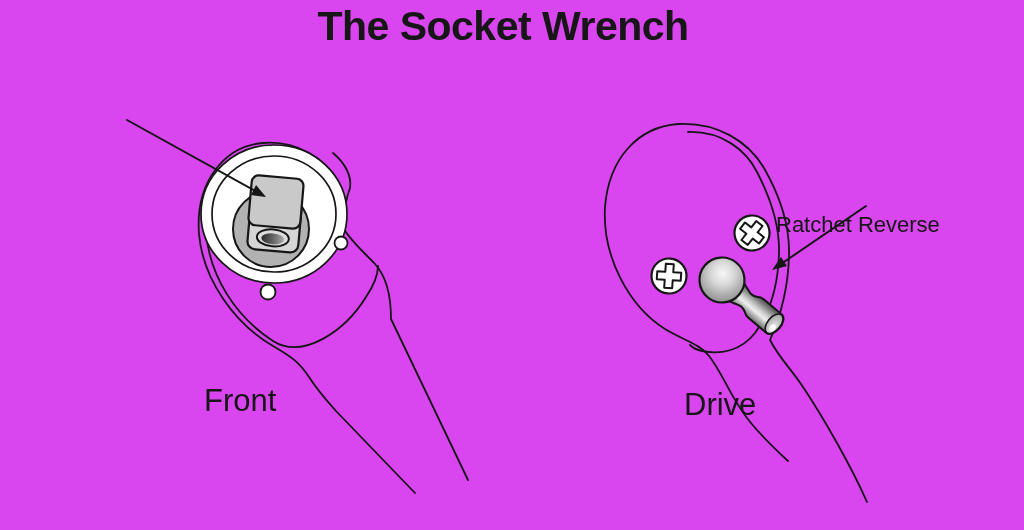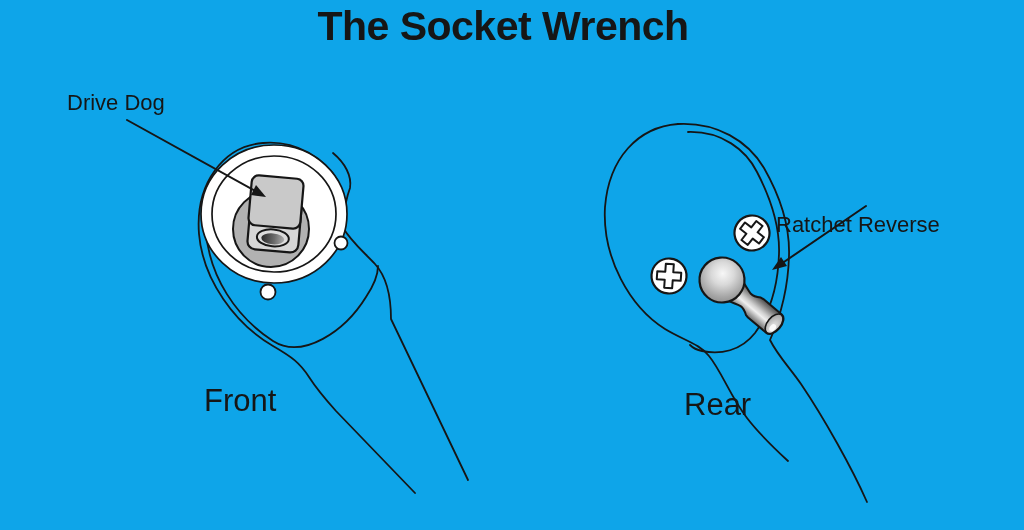--- a/index.html
+++ b/index.html
@@ -1,19 +1,19 @@
 <!DOCTYPE html>
 <html><head>
 <meta charset="utf-8">
 <style>
   html,body{margin:0;padding:0;background:#fff;}
   .canvas{
     position:relative;
     width:1024px;height:530px;
-    background:#0ea5e9;
+    background:#d946ef;
     overflow:hidden;
     font-family:"Liberation Sans", sans-serif;
     color:#161616;
   }
   .drawing{position:absolute;left:0;top:0;}
   .label{position:absolute;white-space:nowrap;color:#161616;}
   .title{
     left:0;top:3px;width:1006px;
     text-align:center;
     font-size:41px;font-weight:600;letter-spacing:-0.5px;
@@ -158,20 +158,19 @@
 
       <g>
         <line x1="866" y1="206" x2="781" y2="264" stroke-width="2"></line>
         <polygon points="772,270 787,266 781,257" fill="#161616" stroke="none"></polygon>
       </g>
     </g>
   </svg>
 
   <div class="label title">The Socket Wrench</div>
 
-  <div class="label callout pos-drive-dog">Drive Dog</div>
 
   <div class="label callout pos-ratchet">Ratchet Reverse</div>
 
   <div class="label caption pos-front">Front</div>
 
-  <div class="label caption pos-rear">Rear</div>
+  <div class="label caption pos-rear">Drive</div>
 </div>
 
 </body></html>

